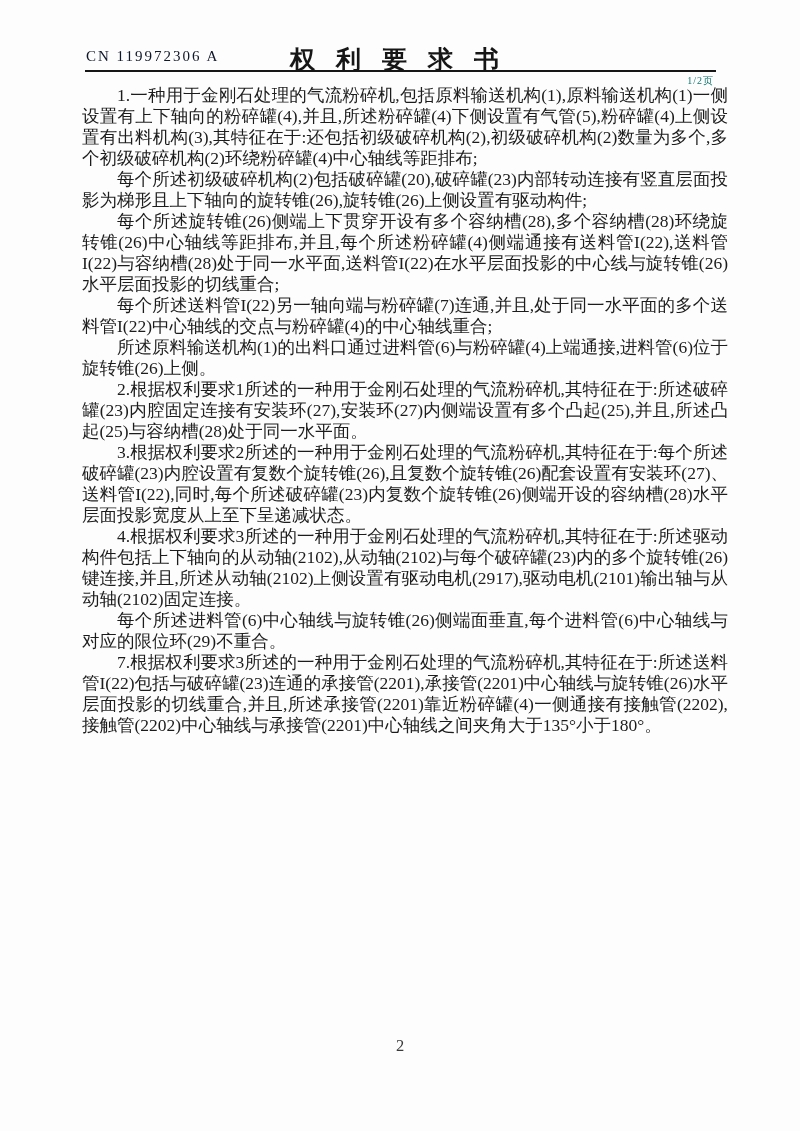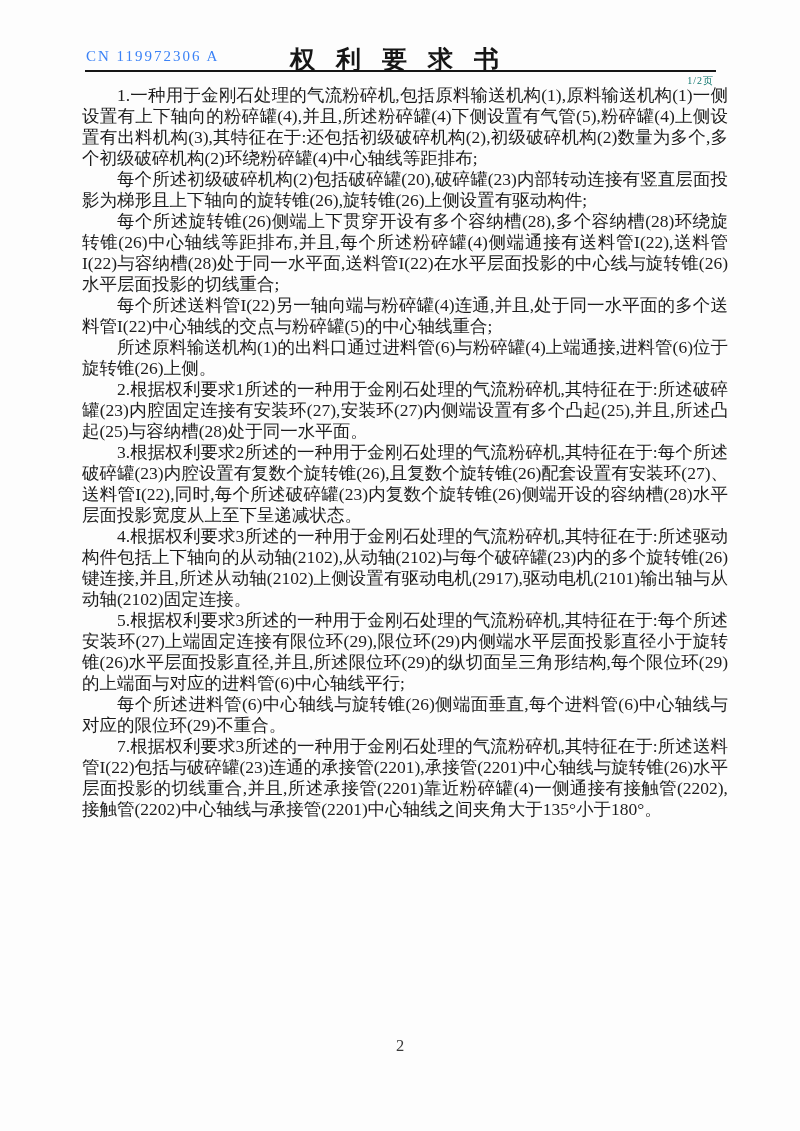--- a/index.html
+++ b/index.html
@@ -17,21 +17,21 @@
     font-family: "Liberation Serif", "DejaVu Serif", serif;
     color: #1d1d1d;
   }
   
   .doc-number {
     position: absolute;
     left: 86px;
     top: 48px;
     font-size: 15px;
     letter-spacing: 2px;
-    color: #3b82f6;
+    color: #0f172a;
     white-space: nowrap;
   }
   .doc-title {
     position: absolute;
     left: 50%;
     top: 43px;
     transform: translateX(-50%);
     font-size: 25px;
     font-weight: 700;
     letter-spacing: 21px;
@@ -95,25 +95,24 @@
   <div class="doc-title">权利要求书</div>
 
   <div class="page-indicator">1/2页</div>
 
   <div class="header-rule"></div>
 
   <div class="claims-body">
     <p>1.一种用于金刚石处理的气流粉碎机,包括原料输送机构(1),原料输送机构(1)一侧设置有上下轴向的粉碎罐(4),并且,所述粉碎罐(4)下侧设置有气管(5),粉碎罐(4)上侧设置有出料机构(3),其特征在于:还包括初级破碎机构(2),初级破碎机构(2)数量为多个,多个初级破碎机构(2)环绕粉碎罐(4)中心轴线等距排布;</p>
     <p>每个所述初级破碎机构(2)包括破碎罐(20),破碎罐(23)内部转动连接有竖直层面投影为梯形且上下轴向的旋转锥(26),旋转锥(26)上侧设置有驱动构件;</p>
     <p>每个所述旋转锥(26)侧端上下贯穿开设有多个容纳槽(28),多个容纳槽(28)环绕旋转锥(26)中心轴线等距排布,并且,每个所述粉碎罐(4)侧端通接有送料管I(22),送料管I(22)与容纳槽(28)处于同一水平面,送料管I(22)在水平层面投影的中心线与旋转锥(26)水平层面投影的切线重合;</p>
-    <p>每个所述送料管I(22)另一轴向端与粉碎罐(4)连通,并且,处于同一水平面的多个送料管I(22)中心轴线的交点与粉碎罐(5)的中心轴线重合;</p>
+    <p>每个所述送料管I(22)另一轴向端与粉碎罐(7)连通,并且,处于同一水平面的多个送料管I(22)中心轴线的交点与粉碎罐(4)的中心轴线重合;</p>
     <p>所述原料输送机构(1)的出料口通过进料管(6)与粉碎罐(4)上端通接,进料管(6)位于旋转锥(26)上侧。</p>
     <p>2.根据权利要求1所述的一种用于金刚石处理的气流粉碎机,其特征在于:所述破碎罐(23)内腔固定连接有安装环(27),安装环(27)内侧端设置有多个凸起(25),并且,所述凸起(25)与容纳槽(28)处于同一水平面。</p>
     <p>3.根据权利要求2所述的一种用于金刚石处理的气流粉碎机,其特征在于:每个所述破碎罐(23)内腔设置有复数个旋转锥(26),且复数个旋转锥(26)配套设置有安装环(27)、送料管I(22),同时,每个所述破碎罐(23)内复数个旋转锥(26)侧端开设的容纳槽(28)水平层面投影宽度从上至下呈递减状态。</p>
     <p>4.根据权利要求3所述的一种用于金刚石处理的气流粉碎机,其特征在于:所述驱动构件包括上下轴向的从动轴(2102),从动轴(2102)与每个破碎罐(23)内的多个旋转锥(26)键连接,并且,所述从动轴(2102)上侧设置有驱动电机(2917),驱动电机(2101)输出轴与从动轴(2102)固定连接。</p>
-    <p>5.根据权利要求3所述的一种用于金刚石处理的气流粉碎机,其特征在于:每个所述安装环(27)上端固定连接有限位环(29),限位环(29)内侧端水平层面投影直径小于旋转锥(26)水平层面投影直径,并且,所述限位环(29)的纵切面呈三角形结构,每个限位环(29)的上端面与对应的进料管(6)中心轴线平行;</p>
     <p>每个所述进料管(6)中心轴线与旋转锥(26)侧端面垂直,每个进料管(6)中心轴线与对应的限位环(29)不重合。</p>
     <p>7.根据权利要求3所述的一种用于金刚石处理的气流粉碎机,其特征在于:所述送料管I(22)包括与破碎罐(23)连通的承接管(2201),承接管(2201)中心轴线与旋转锥(26)水平层面投影的切线重合,并且,所述承接管(2201)靠近粉碎罐(4)一侧通接有接触管(2202),接触管(2202)中心轴线与承接管(2201)中心轴线之间夹角大于135°小于180°。</p>
   </div>
 
   <div class="footer-page-number">2</div>
 
 </div>
 
 </body></html>

